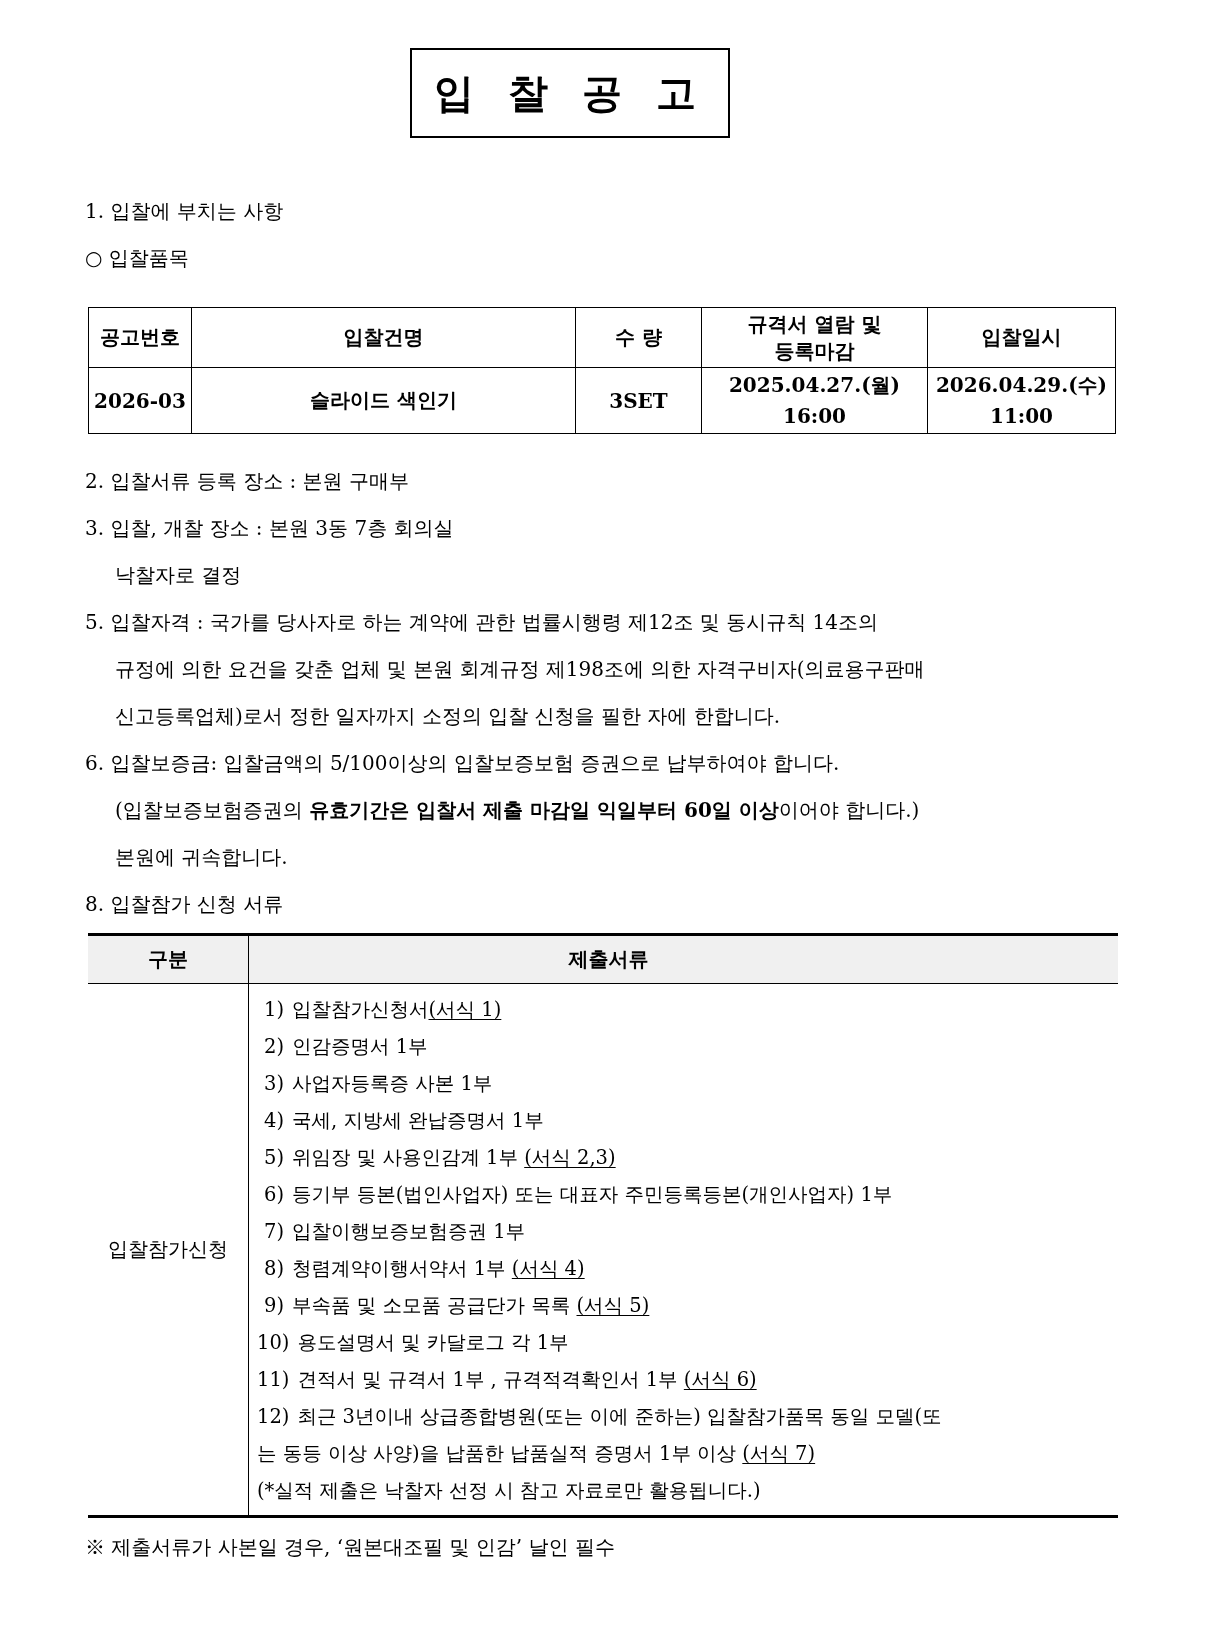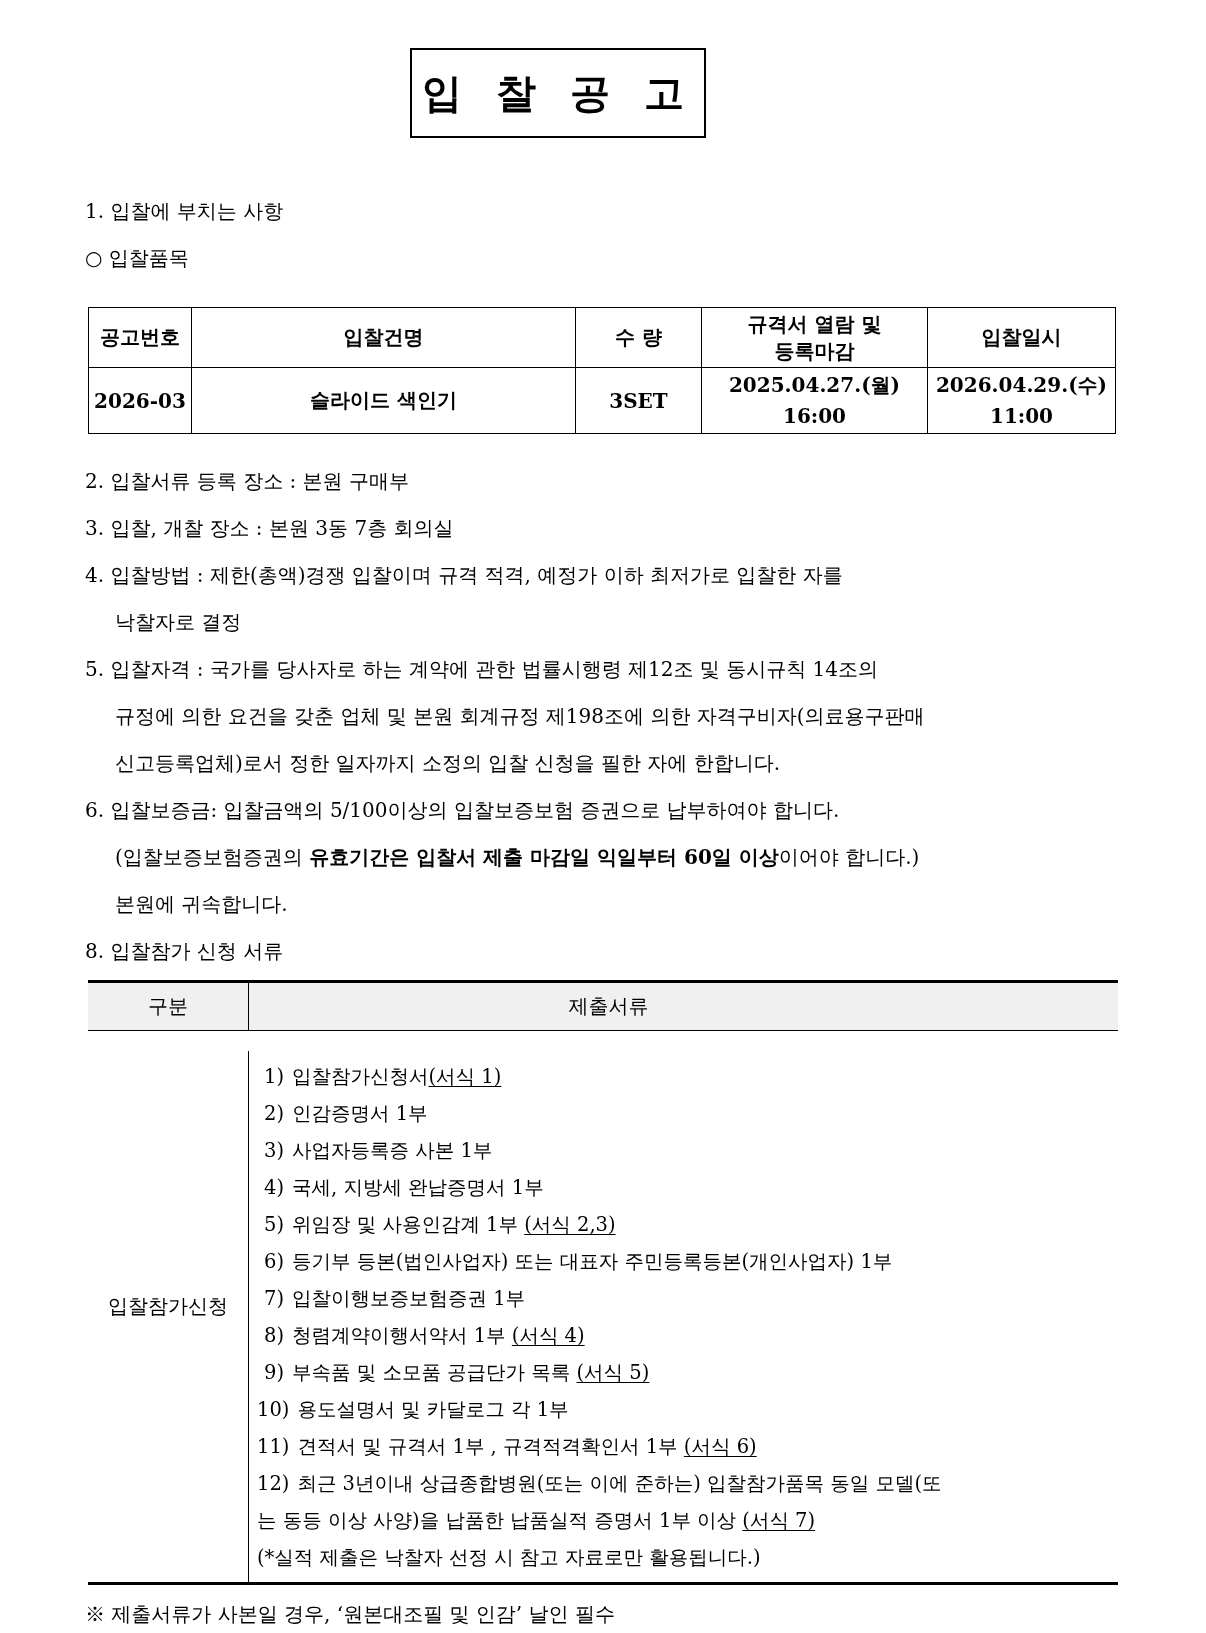--- a/index.html
+++ b/index.html
@@ -5,21 +5,21 @@
   * { box-sizing: border-box; }
   html,body { margin:0; padding:0; }
   body {
     width:1206px; height:1633px; background:#ffffff; color:#000;
     font-family:"DejaVu Serif","Liberation Serif",serif;
   }
   .page { position:relative; width:1206px; height:1633px; overflow:hidden; }
 
   
   .title-box {
-    width:296px; height:90px; margin:48px 0 0 410px;
+    width:320px; height:90px; margin:48px 0 0 410px;
     border:2px solid #000; display:flex; align-items:center; justify-content:center;
   }
   .title-text { font-size:40px; font-weight:bold; letter-spacing:10px; white-space:nowrap; }
 
   
   .content { margin:50px 60px 0 85px; font-size:20px; }
   .line { line-height:47px; }
   .cont { padding-left:30px; }
   .gap-top { margin-top:2px; }
   .bold { font-weight:bold; }
@@ -35,22 +35,22 @@
 
   
   .t2 {
     margin:5px 0 0 3px; width:1030px;
     border-top:3px solid #000; border-bottom:3px solid #000;
   }
   .t2-header { display:flex; background:#f0f0f0; border-bottom:1.6px solid #000; height:48px; }
   .t2-body   { display:flex; }
   .t2-col1 { width:160px; display:flex; align-items:center; justify-content:center; font-size:20px; }
   .t2-col2 { width:720px; border-left:1.6px solid #000; }
-  .t2-header .t2-col1, .t2-header .t2-col2 { font-weight:normal; align-items:center; justify-content:center; display:flex; }
-  .t2-items { padding:7px 8px 6px 8px; font-size:19.5px;margin-top:20px; }
+  .t2-header .t2-col1, .t2-header .t2-col2 { font-weight:bold; align-items:center; justify-content:center; display:flex; }
+  .t2-items { padding:7px 8px 6px 8px; font-size:19.5px; }
   .item-line { line-height:37px; }
   .inum { display:inline-block; min-width:27px; text-align:right; margin-right:8px; }
 
   
   .footer-note { margin:16px 0 0 85px; font-size:20px; }
 </style>
 </head>
 <body>
 
 <div class="page">
@@ -92,21 +92,20 @@
         <td class="datecell">
           <div>2026.04.29.(수)</div>
           <div>11:00</div>
         </td>
       </tr>
     </tbody>
       </table>
 
     <div class="line gap-top" style="margin-top:24px">2. 입찰서류 등록 장소 : 본원 구매부</div>
     <div class="line">3. 입찰, 개찰 장소 : 본원 3동 7층 회의실</div>
-    <div class="line">4. 입찰방법 : 제한(총액)경쟁 입찰이며 규격 적격, 예정가 이하 최저가로 입찰한 자를</div>
     <div class="line cont">낙찰자로 결정</div>
     <div class="line">5. 입찰자격 : 국가를 당사자로 하는 계약에 관한 법률시행령 제12조 및 동시규칙 14조의</div>
     <div class="line cont">규정에 의한 요건을 갖춘 업체 및 본원 회계규정 제198조에 의한 자격구비자(의료용구판매</div>
     <div class="line cont">신고등록업체)로서 정한 일자까지 소정의 입찰 신청을 필한 자에 한합니다.</div>
     <div class="line">6. 입찰보증금: 입찰금액의 5/100이상의 입찰보증보험 증권으로 납부하여야 합니다.</div>
     <div class="line cont">
       <span>(입찰보증보험증권의 </span><span class="bold">유효기간은 입찰서 제출 마감일 익일부터 60일 이상</span><span>이어야 합니다.)</span>
     </div>
     <div class="line cont">본원에 귀속합니다.</div>
     <div class="line">8. 입찰참가 신청 서류</div>

